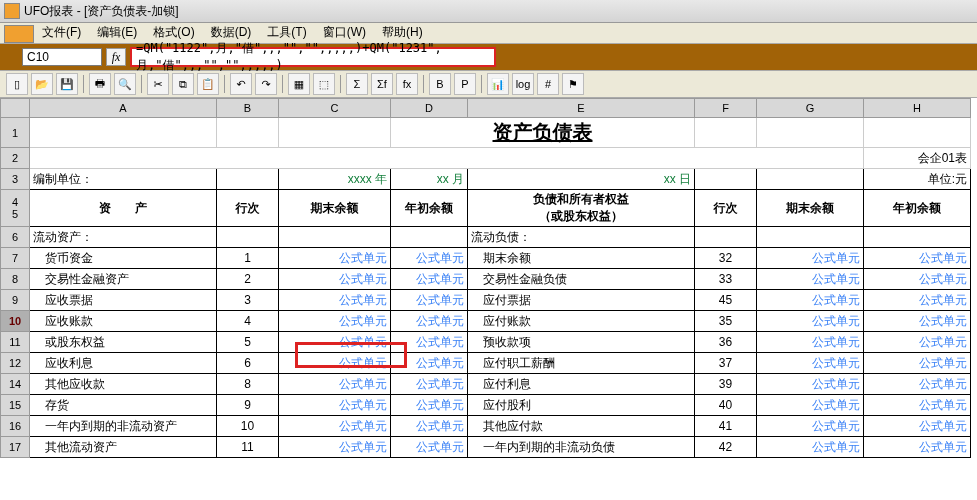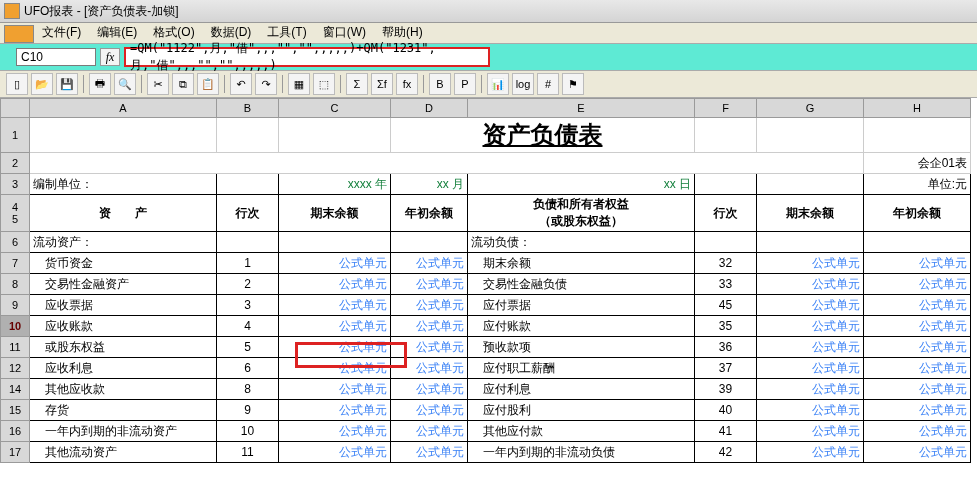--- a/index.html
+++ b/index.html
@@ -1,38 +1,38 @@
 <!DOCTYPE html>
 <html><head>
 <meta charset="utf-8">
 <style>
 html,body{margin:0;padding:0;font-family:"Microsoft YaHei","SimSun",Arial,sans-serif;font-size:12px;background:#c0c0c0;overflow:hidden;width:977px;height:500px}
 .titlebar{background:linear-gradient(#e8e8e8,#d4d4d4);height:22px;display:flex;align-items:center;padding:0 4px;border-bottom:1px solid #999;gap:4px}
 .title-icon{width:14px;height:14px;background:#f0a030;border:1px solid #888}
 .menubar{background:#ece9d8;height:20px;display:flex;align-items:flex-end;padding:0 4px;border-bottom:1px solid #aaa}
 .menubar span{padding:2px 8px;cursor:default}
-.formulabar{background:#5eead4;height:22px;display:flex;align-items:center;padding:2px 16px;gap:4px;border-bottom:1px solid #aaa}
+.formulabar{background:#a16207;height:22px;display:flex;align-items:center;padding:2px 22px;gap:4px;border-bottom:1px solid #aaa}
 .cell-ref{width:70px;height:16px;background:#fff;border:1px solid #7a7a7a;padding:0 4px;display:flex;align-items:center}
 .fx{width:18px;height:16px;border:1px solid #999;background:#f4f4f4;display:flex;align-items:center;justify-content:center;font-style:italic;font-family:serif}
 .formula-box{flex:0 0 354px;height:16px;background:#fff;border:1px solid #7a7a7a;padding:0 4px;display:flex;align-items:center;border:2px solid #d22;font-family:Consolas,monospace}
 .toolbar{background:#ece9d8;height:26px;display:flex;align-items:center;padding:0 6px;gap:3px;border-bottom:1px solid #aaa}
 .tb{width:20px;height:20px;border:1px solid #bbb;background:#f4f4f4;display:flex;align-items:center;justify-content:center;font-size:11px;cursor:default}
 .sep{width:1px;height:18px;background:#999;margin:0 2px}
 .sheet-wrap{position:relative;width:977px;height:410px;background:#fff;overflow:hidden}
 table.sheet{border-collapse:collapse;table-layout:fixed;background:#fff}
 .colhdr td,.rowhdr{background:#d8d8d8;border:1px solid #9a9a9a;text-align:center;font-size:11px;height:16px}
 .rowhdr{width:26px}
 .rowhdr.selrow{background:#b0b0b0;font-weight:bold;color:#600}
 td.cell{border:1px solid #000;padding:1px 3px;height:18px;overflow:hidden;white-space:nowrap;vertical-align:middle}
 td.light{border:1px solid #ccc}
 .link{color:#3b82f6;cursor:pointer;text-align:right}
 .red{color:#15803d}
 .ctr{text-align:center}
 .rt{text-align:right}
-.big{font-size:24px;font-weight:bold;text-align:center}
+.big{font-size:20px;font-weight:bold;text-align:center}
 .under{text-decoration:underline}
 .hdr{font-weight:bold;text-align:center}
 .selcell{position:absolute;border:3px solid #d22;pointer-events:none}
 .cA{width:180px}.cB{width:55px}.cC{width:105px}.cD{width:70px}.cE{width:220px}.cF{width:55px}.cG{width:100px}.cH{width:100px}
 </style>
 </head>
 <body>
 
 <div class="titlebar">
   <div class="title-icon"></div>

